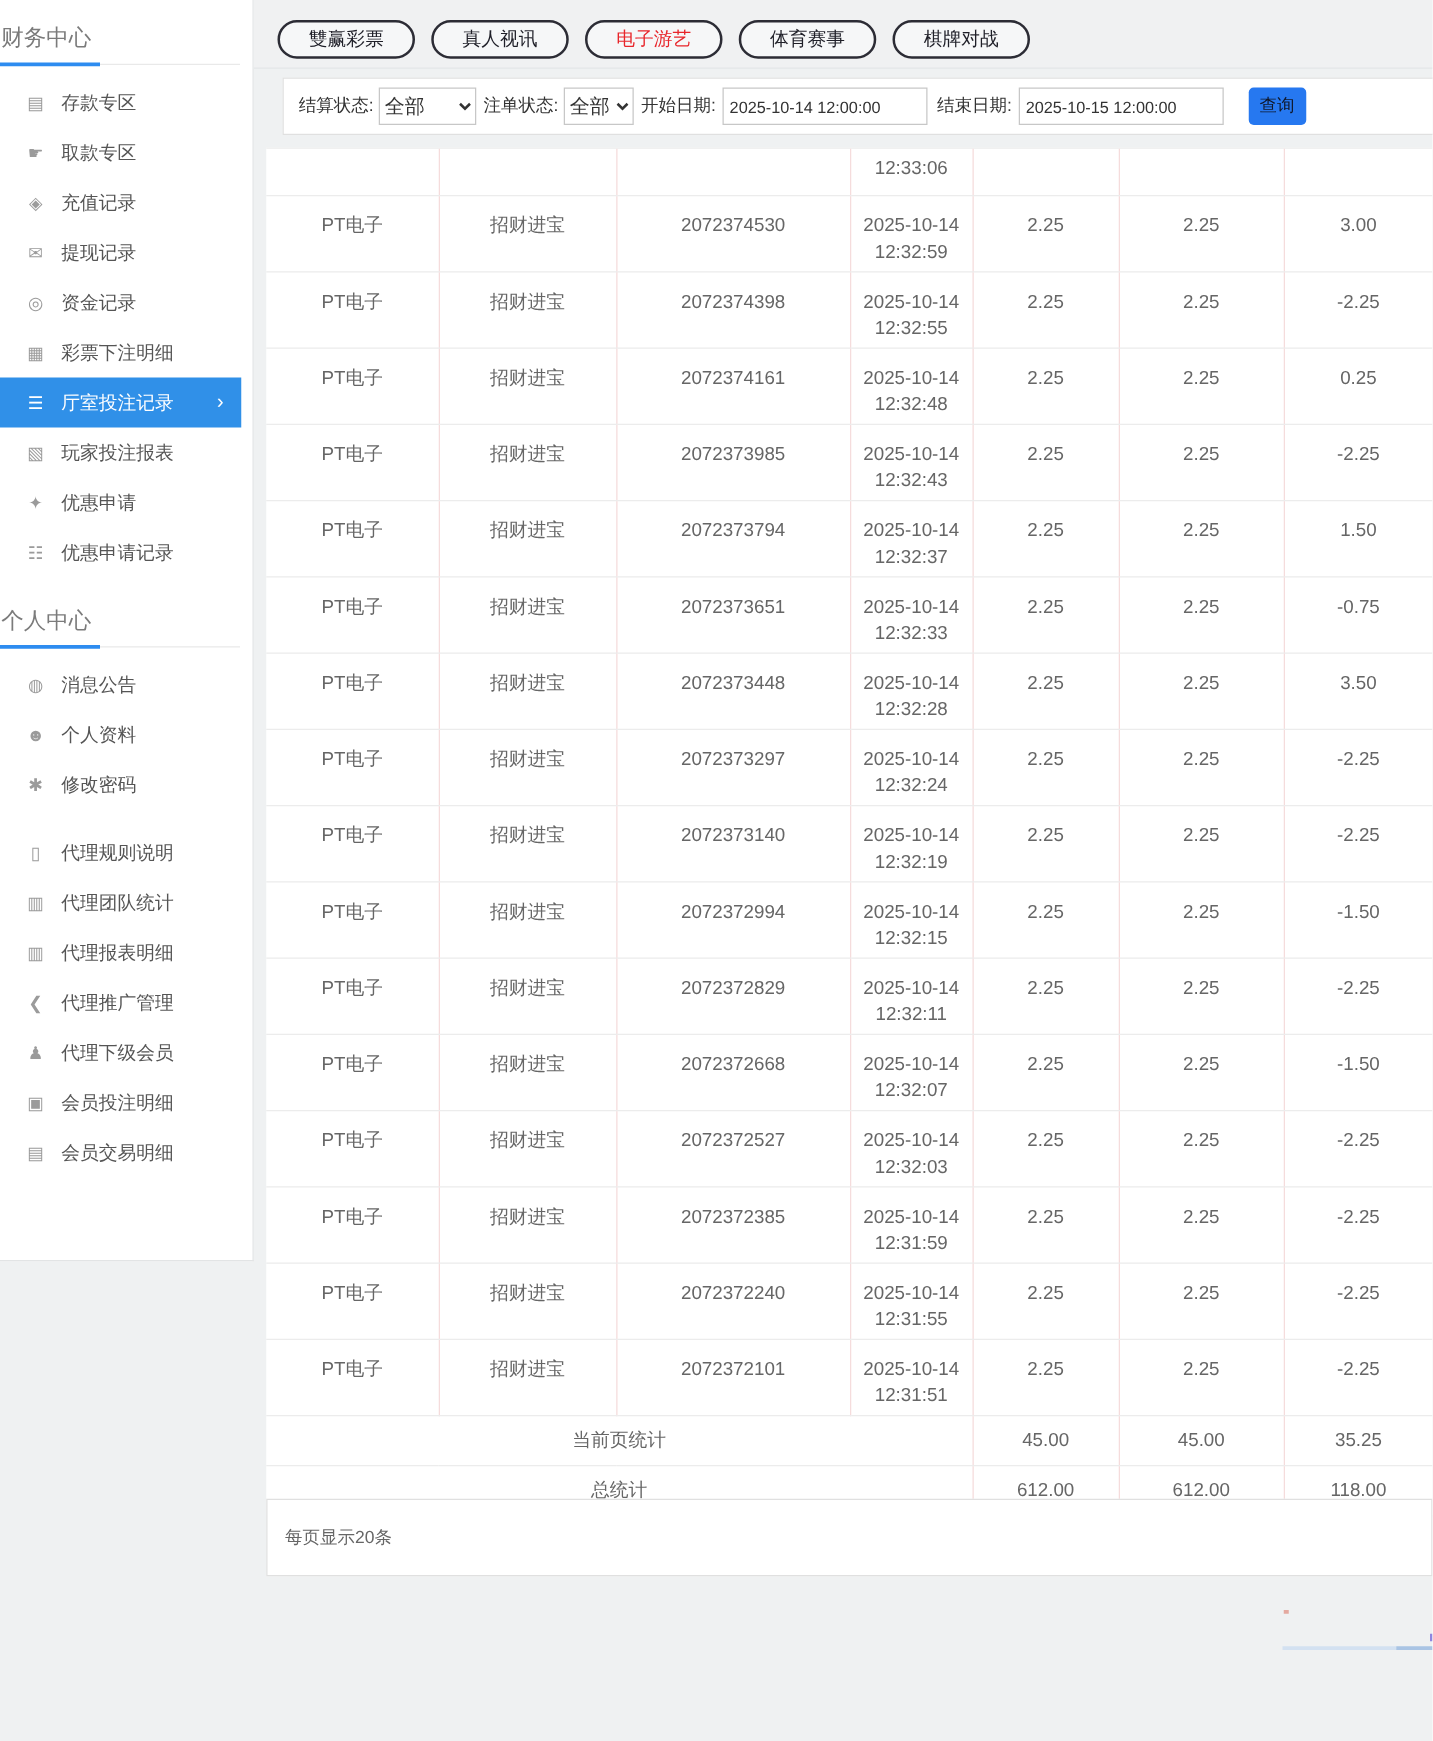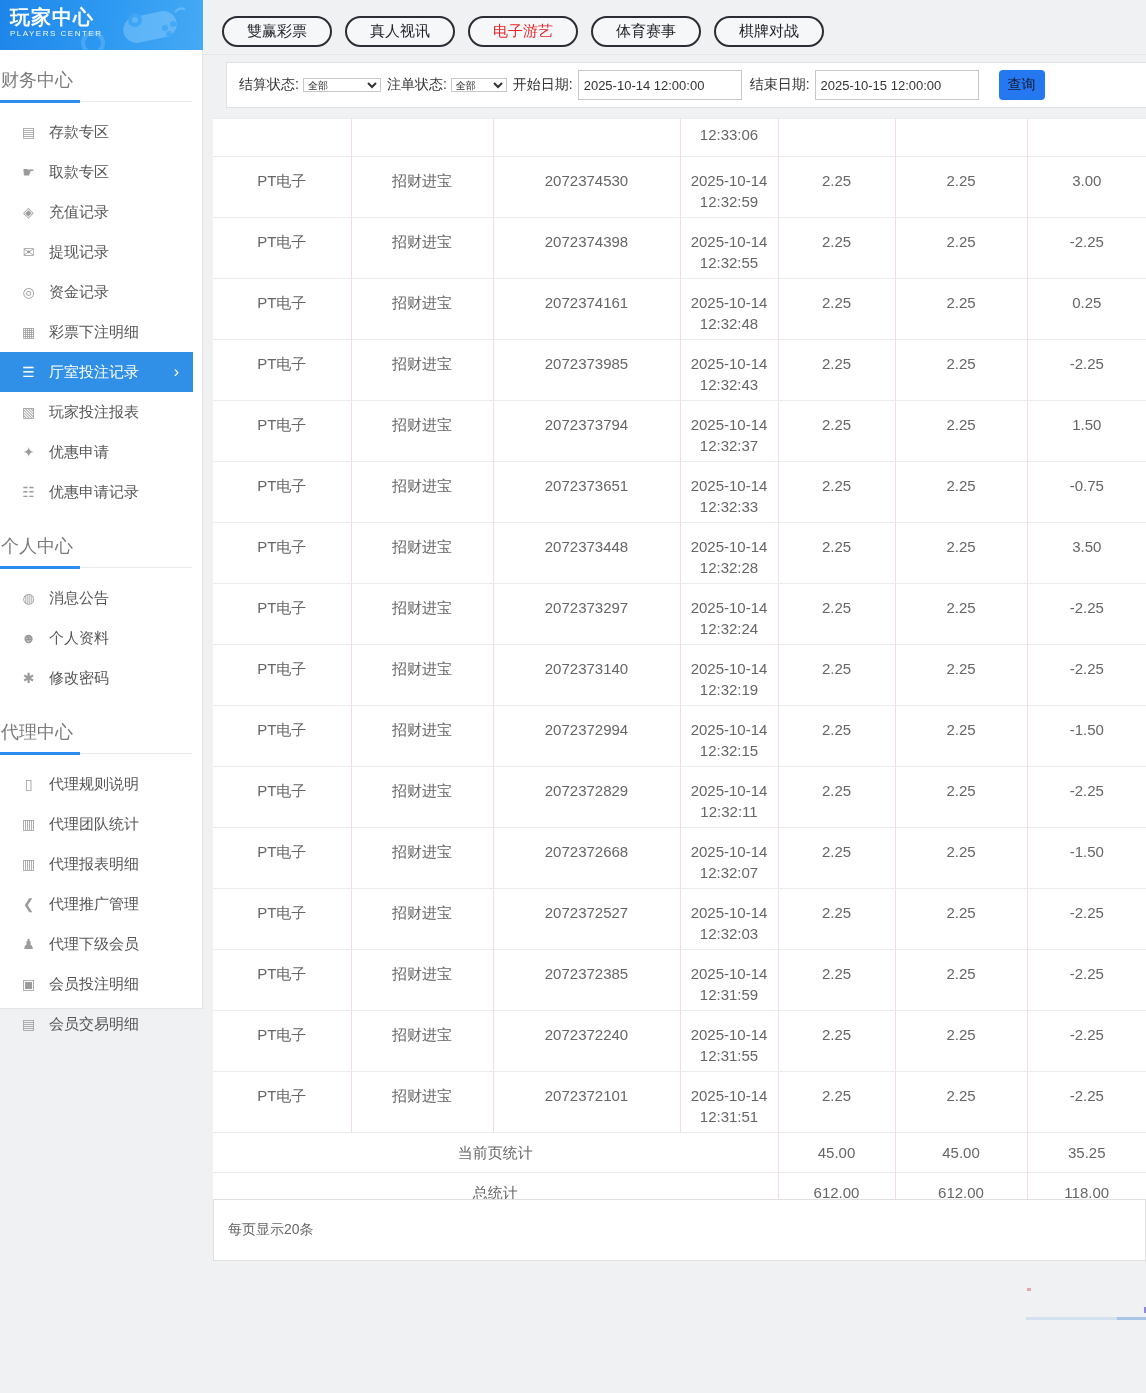--- a/index.html
+++ b/index.html
@@ -60,22 +60,22 @@
 
   
   .filter-panel {
     position:absolute; left:226px; top:62px; width:933px; height:46px;
     background:#fff; border:1px solid #e0e0e0;
     display:flex; align-items:center; padding-left:12px;
     font-size:14px; color:#333;
   }
   .filter-label { white-space:nowrap; }
   .filter-panel select {
-    height:14px; border:1px solid #c7c7c7; background:#fff; color:#333;
-    font-size:10px; margin:0 6px 0 4px; font-family:inherit;
+    height:30px; border:1px solid #c7c7c7; background:#fff; color:#333;
+    font-size:16px; margin:0 6px 0 4px; font-family:inherit;
   }
   .sel-settle { width:78px; }
   .sel-order  { width:56px; }
   .date-input {
     height:30px; width:164px; border:1px solid #c7c7c7; font-size:13px;
     padding:0 5px; color:#333; margin:0 8px 0 5px; font-family:inherit;
   }
   .search-btn {
     width:46px; height:30px; margin-left:12px; border:none; border-radius:4px;
     background:#2678f0; color:#0f172a; font-size:14px; cursor:pointer; font-family:inherit;
@@ -117,38 +117,20 @@
   
   .wm-line1 { position:absolute; top:1317px; left:1026px; width:91px; height:3px; background:#d3e1f1; }
   .wm-line2 { position:absolute; top:1317px; left:1117px; width:29px; height:3px; background:#a9c4e4; }
   .wm-dot-red { position:absolute; top:1288px; left:1027px; width:4px; height:3px; background:#e4a9a0; }
   .wm-dot-purple { position:absolute; top:1307px; left:1144px; width:2px; height:6px; background:#8f86e0; }
 </style>
 </head>
 <body>
 
 <div class="sidebar">
-  <div class="sidebar-header">
-    <div class="sidebar-title">玩家中心</div>
-    <div class="sidebar-subtitle">PLAYERS CENTER</div>
-    <svg class="header-doodle" width="90" height="44" viewBox="0 0 90 44">
-      <g fill="#8fd0ff">
-        <rect x="18" y="10" width="54" height="26" rx="13" transform="rotate(-12 45 23)"></rect>
-        <circle cx="30" cy="16" r="7" fill="#4db0f8"></circle>
-        <circle cx="30" cy="16" r="3" fill="#8fd0ff"></circle>
-        <circle cx="60" cy="24" r="3" fill="#4db0f8"></circle>
-        <circle cx="68" cy="20" r="3" fill="#4db0f8"></circle>
-        <circle cx="64" cy="30" r="3" fill="#4db0f8"></circle>
-        <path d="M70 8 q6 -6 10 -2" stroke="#8fd0ff" stroke-width="2" fill="none"></path>
-      </g>
-    </svg>
-    <svg class="header-doodle2" width="30" height="30" viewBox="0 0 30 30">
-      <circle cx="15" cy="15" r="10" fill="none" stroke="#9ed6ff" stroke-width="4"></circle>
-    </svg>
-  </div>
   <div>
   <div>
     <div class="section-title">财务中心</div>
     <div class="section-items">
   <div class="nav-item">
     <span class="nav-icon">▤</span>
     <span class="nav-label">存款专区</span>
   </div>
 
   <div class="nav-item">
@@ -213,21 +195,20 @@
   </div>
 
   <div class="nav-item">
     <span class="nav-icon">✱</span>
     <span class="nav-label">修改密码</span>
   </div>
 </div>
   </div>
 
   <div>
-    <div class="section-title">代理中心</div>
     <div class="section-items">
   <div class="nav-item">
     <span class="nav-icon">▯</span>
     <span class="nav-label">代理规则说明</span>
   </div>
 
   <div class="nav-item">
     <span class="nav-icon">▥</span>
     <span class="nav-label">代理团队统计</span>
   </div>

